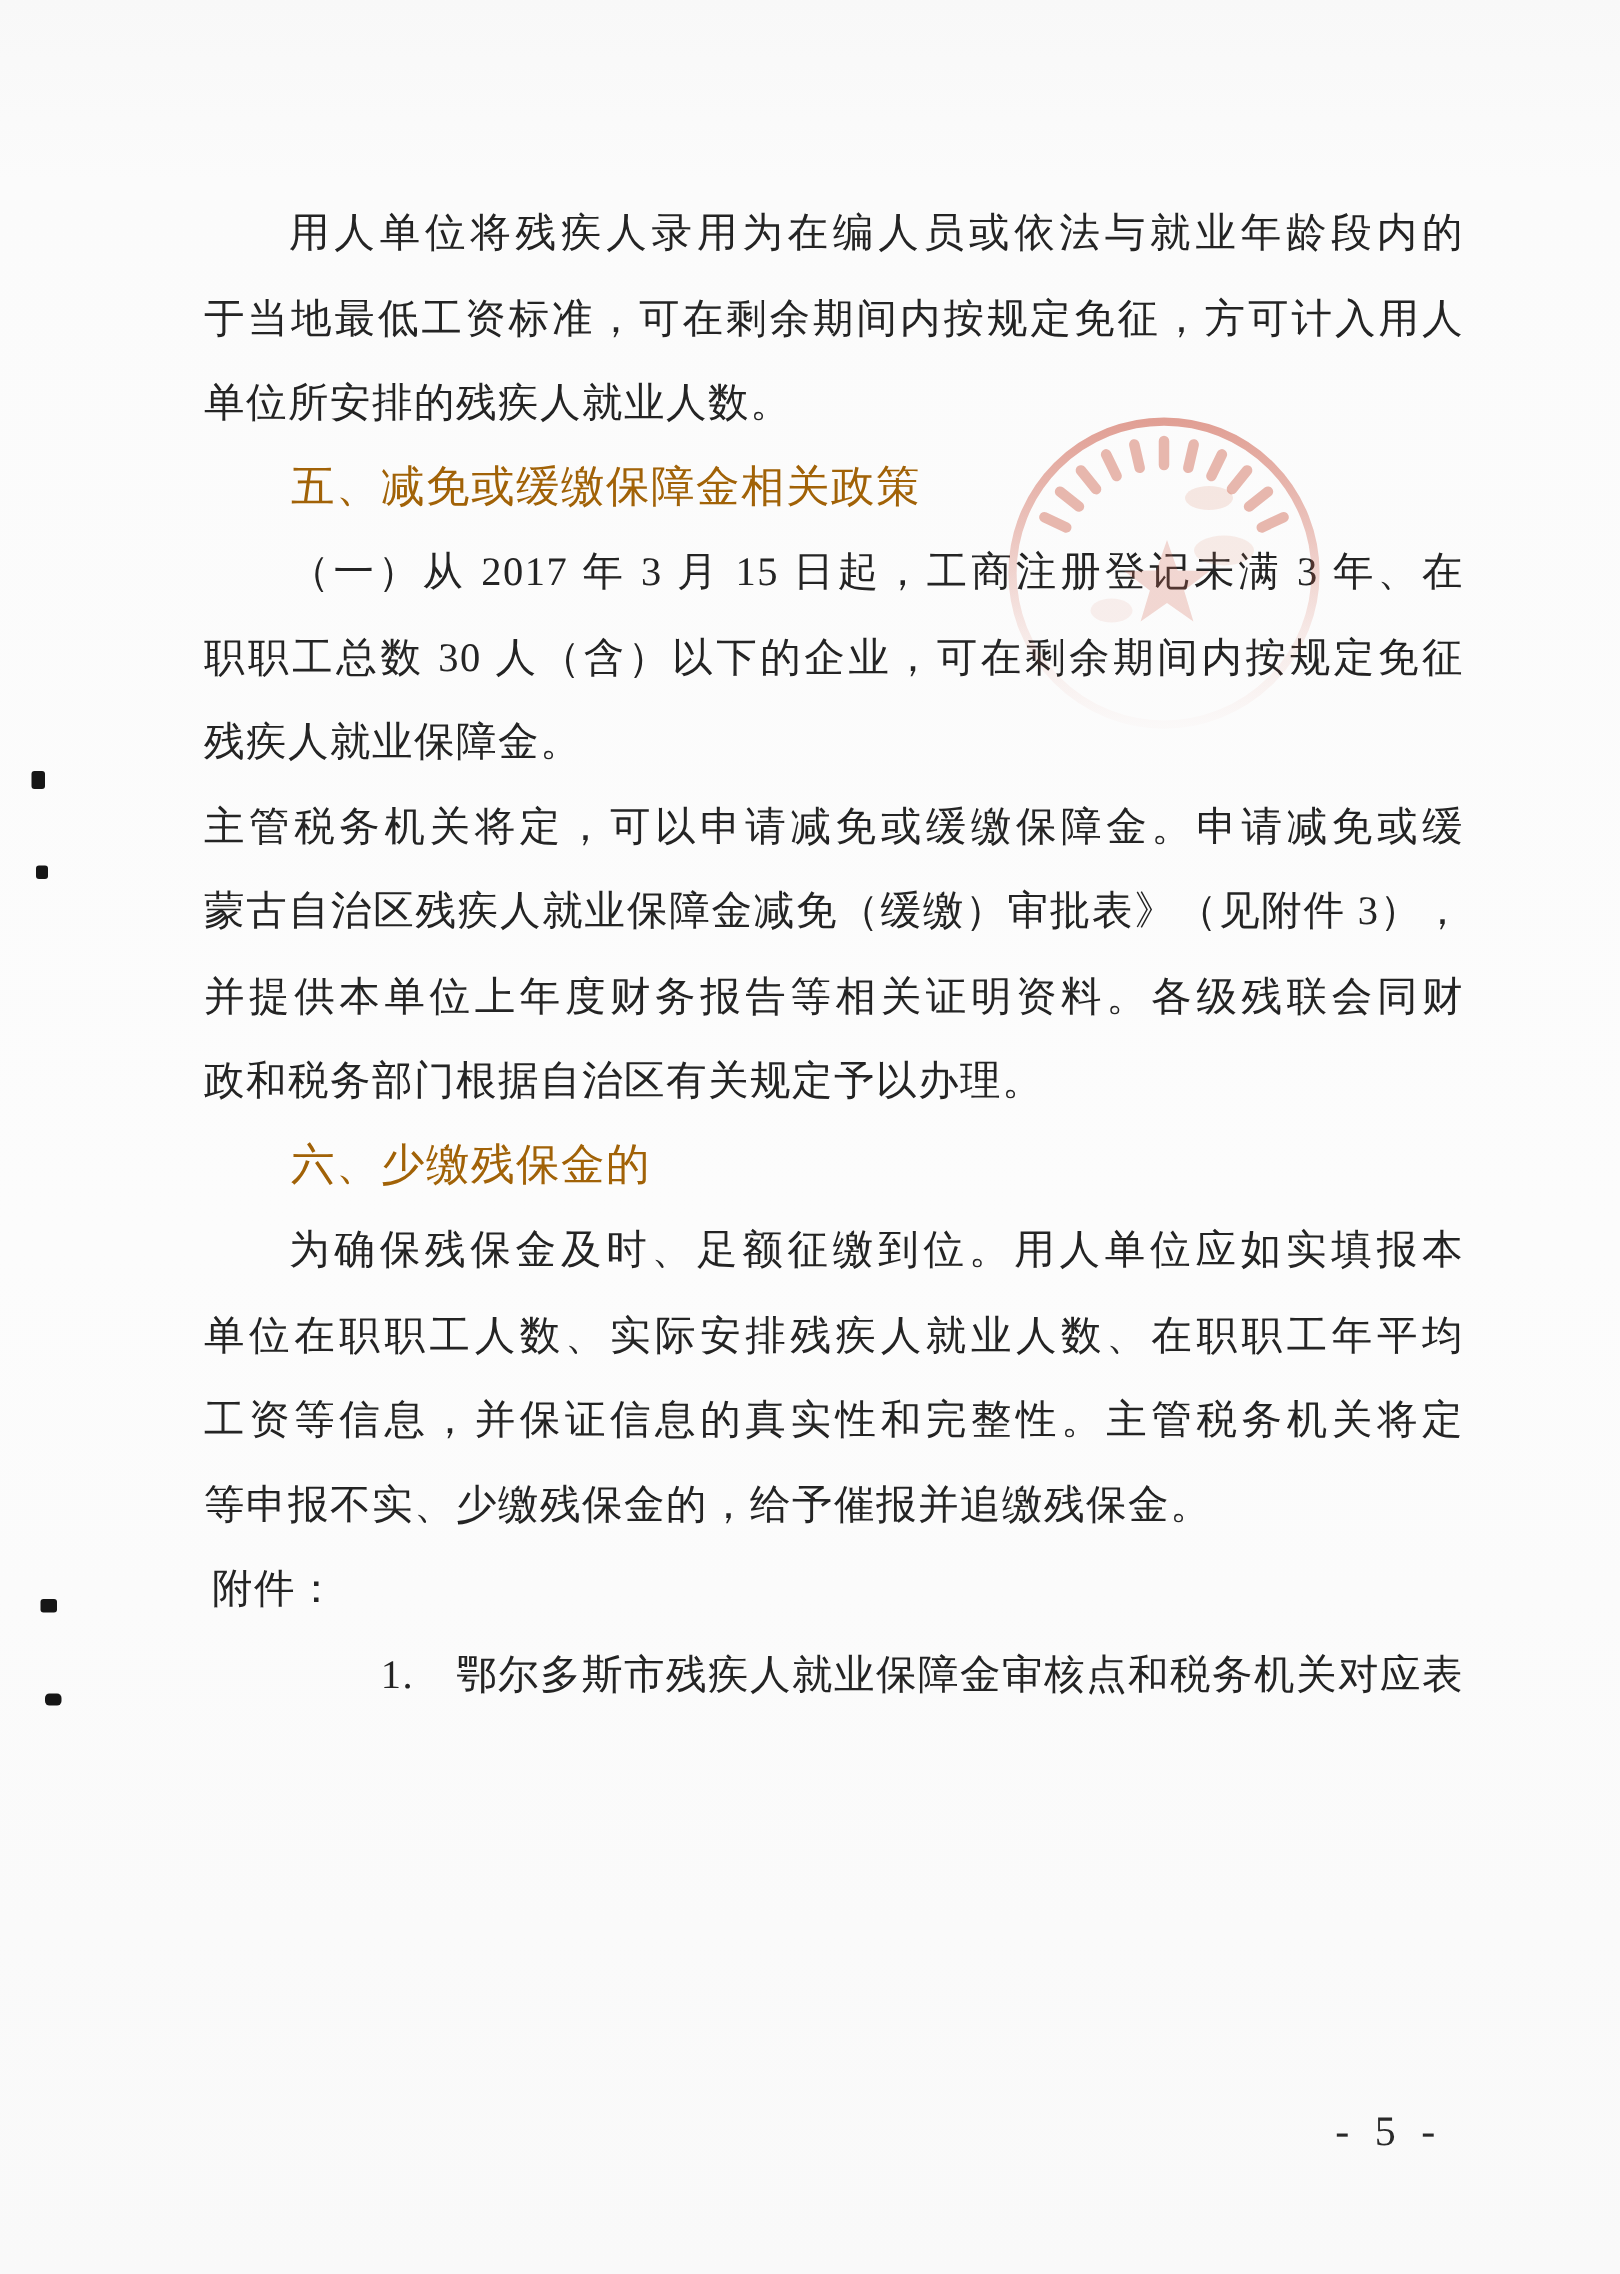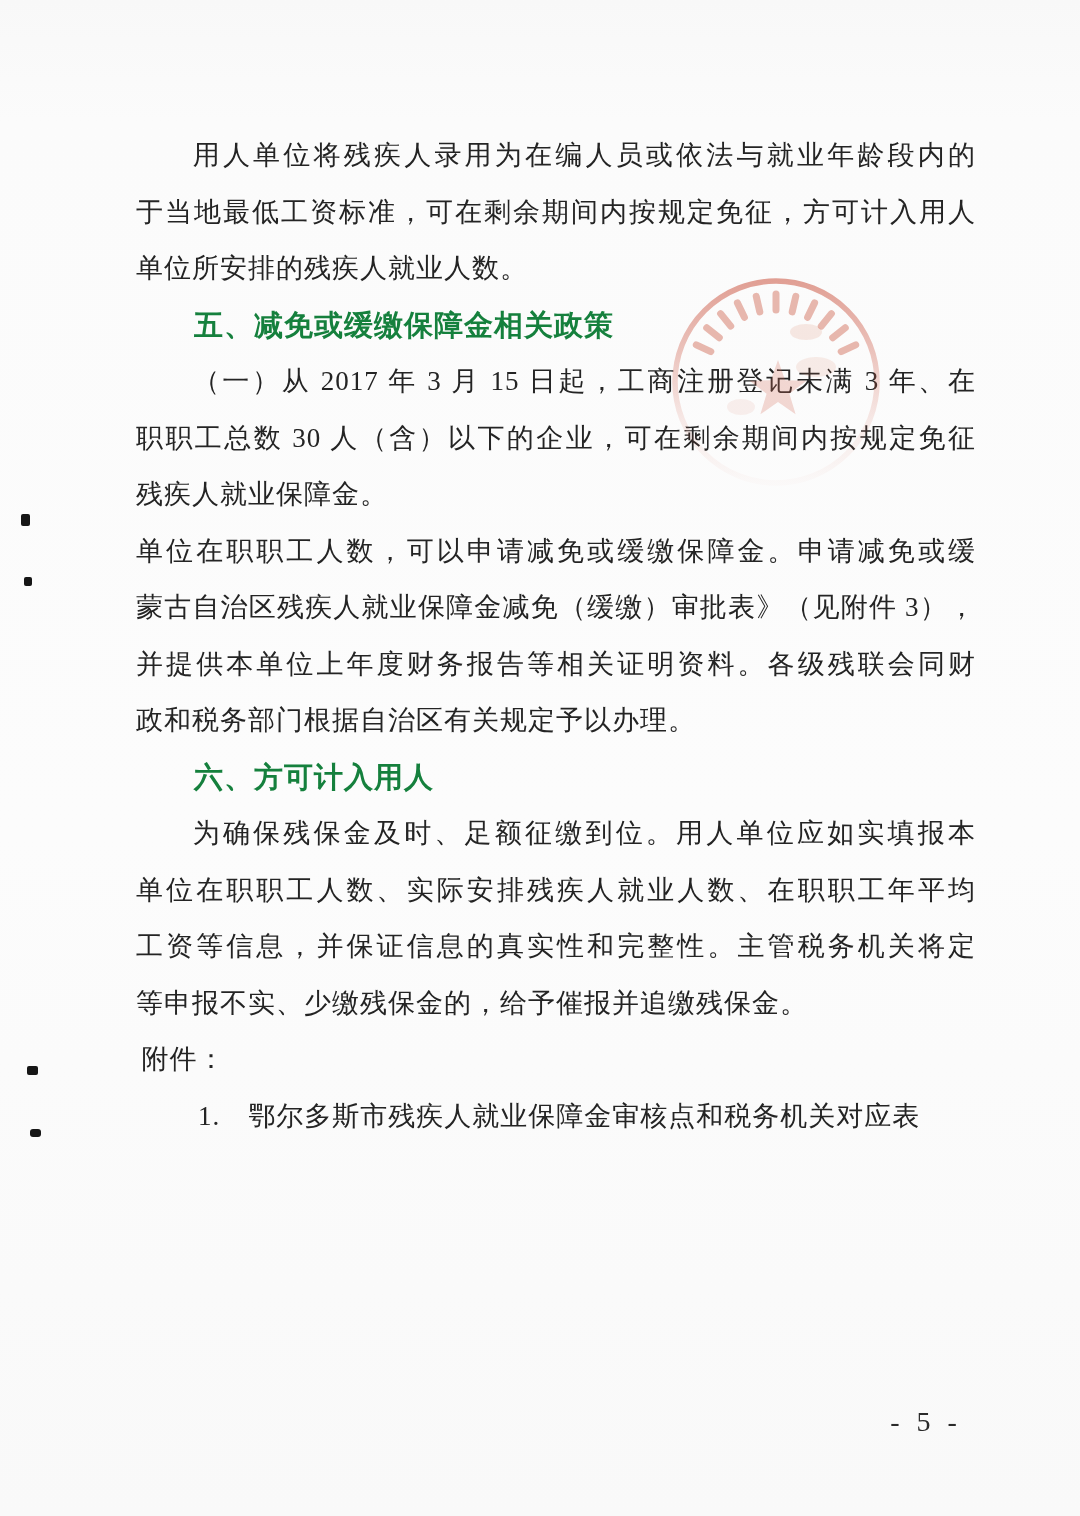--- a/index.html
+++ b/index.html
@@ -26,27 +26,27 @@
     height:56.5px;
     overflow:hidden;
   }
   .line.just {
     text-align:justify;
     text-align-last:justify;
   }
   .line.first { text-indent:2.1em; }
   .line.h {
     font-family:"Liberation Sans", sans-serif;
-    font-weight:700;
+    font-weight:400;
     font-size:29px;
-    color:#15803d;
+    color:#a16207;
     text-indent:2em;
   }
   .line.label { text-indent:0.2em; }
-  .line.li { text-indent:2.3em; }
+  .line.li { text-indent:2.3em;text-align:right; }
   .page-number {
     position:absolute;
     left:866px; top:1406px; width:120px;
     text-align:center;
     font-size:28px;
     letter-spacing:5px;
     color:#2a2a2a;
   }
   .seal {
     position:absolute;
@@ -68,25 +68,25 @@
 <main>
 
   <section class="text-col">
       <div class="line p first just">用人单位将残疾人录用为在编人员或依法与就业年龄段内的</div>
       <div class="line p just">于当地最低工资标准，可在剩余期间内按规定免征，方可计入用人</div>
       <div class="line p">单位所安排的残疾人就业人数。</div>
       <div class="line h">五、减免或缓缴保障金相关政策</div>
       <div class="line p first just">（一）从 2017 年 3 月 15 日起，工商注册登记未满 3 年、在</div>
       <div class="line p just">职职工总数 30 人（含）以下的企业，可在剩余期间内按规定免征</div>
       <div class="line p">残疾人就业保障金。</div>
-      <div class="line p just">单位在职职工人数，可以申请减免或缓缴保障金。申请减免或缓</div>
+      <div class="line p just">主管税务机关将定，可以申请减免或缓缴保障金。申请减免或缓</div>
       <div class="line p just">蒙古自治区残疾人就业保障金减免（缓缴）审批表》（见附件 3），</div>
       <div class="line p just">并提供本单位上年度财务报告等相关证明资料。各级残联会同财</div>
       <div class="line p">政和税务部门根据自治区有关规定予以办理。</div>
-      <div class="line h">六、方可计入用人</div>
+      <div class="line h">六、少缴残保金的</div>
       <div class="line p first just">为确保残保金及时、足额征缴到位。用人单位应如实填报本</div>
       <div class="line p just">单位在职职工人数、实际安排残疾人就业人数、在职职工年平均</div>
       <div class="line p just">工资等信息，并保证信息的真实性和完整性。主管税务机关将定</div>
       <div class="line p">等申报不实、少缴残保金的，给予催报并追缴残保金。</div>
       <div class="line label">附件：</div>
       <div class="line li">1.　鄂尔多斯市残疾人就业保障金审核点和税务机关对应表</div>
     </section>
 
   <svg class="seal" viewBox="0 0 220 220">
     <defs>

